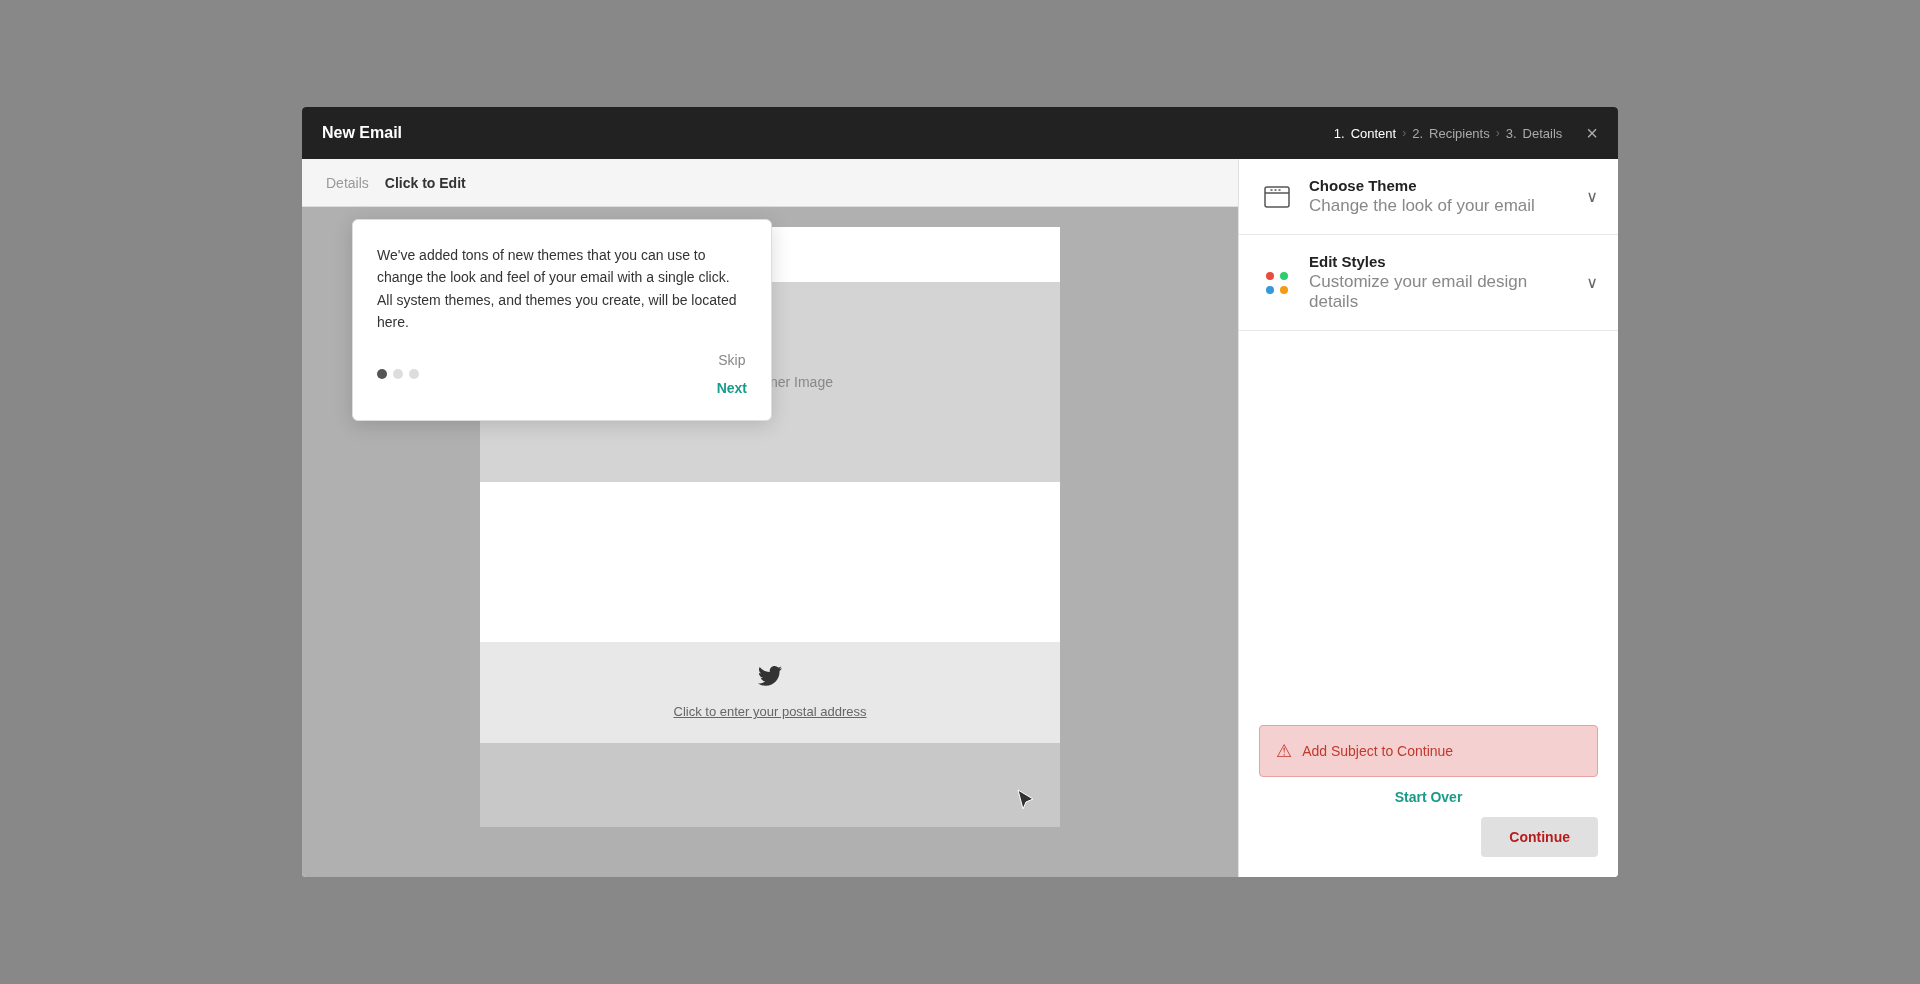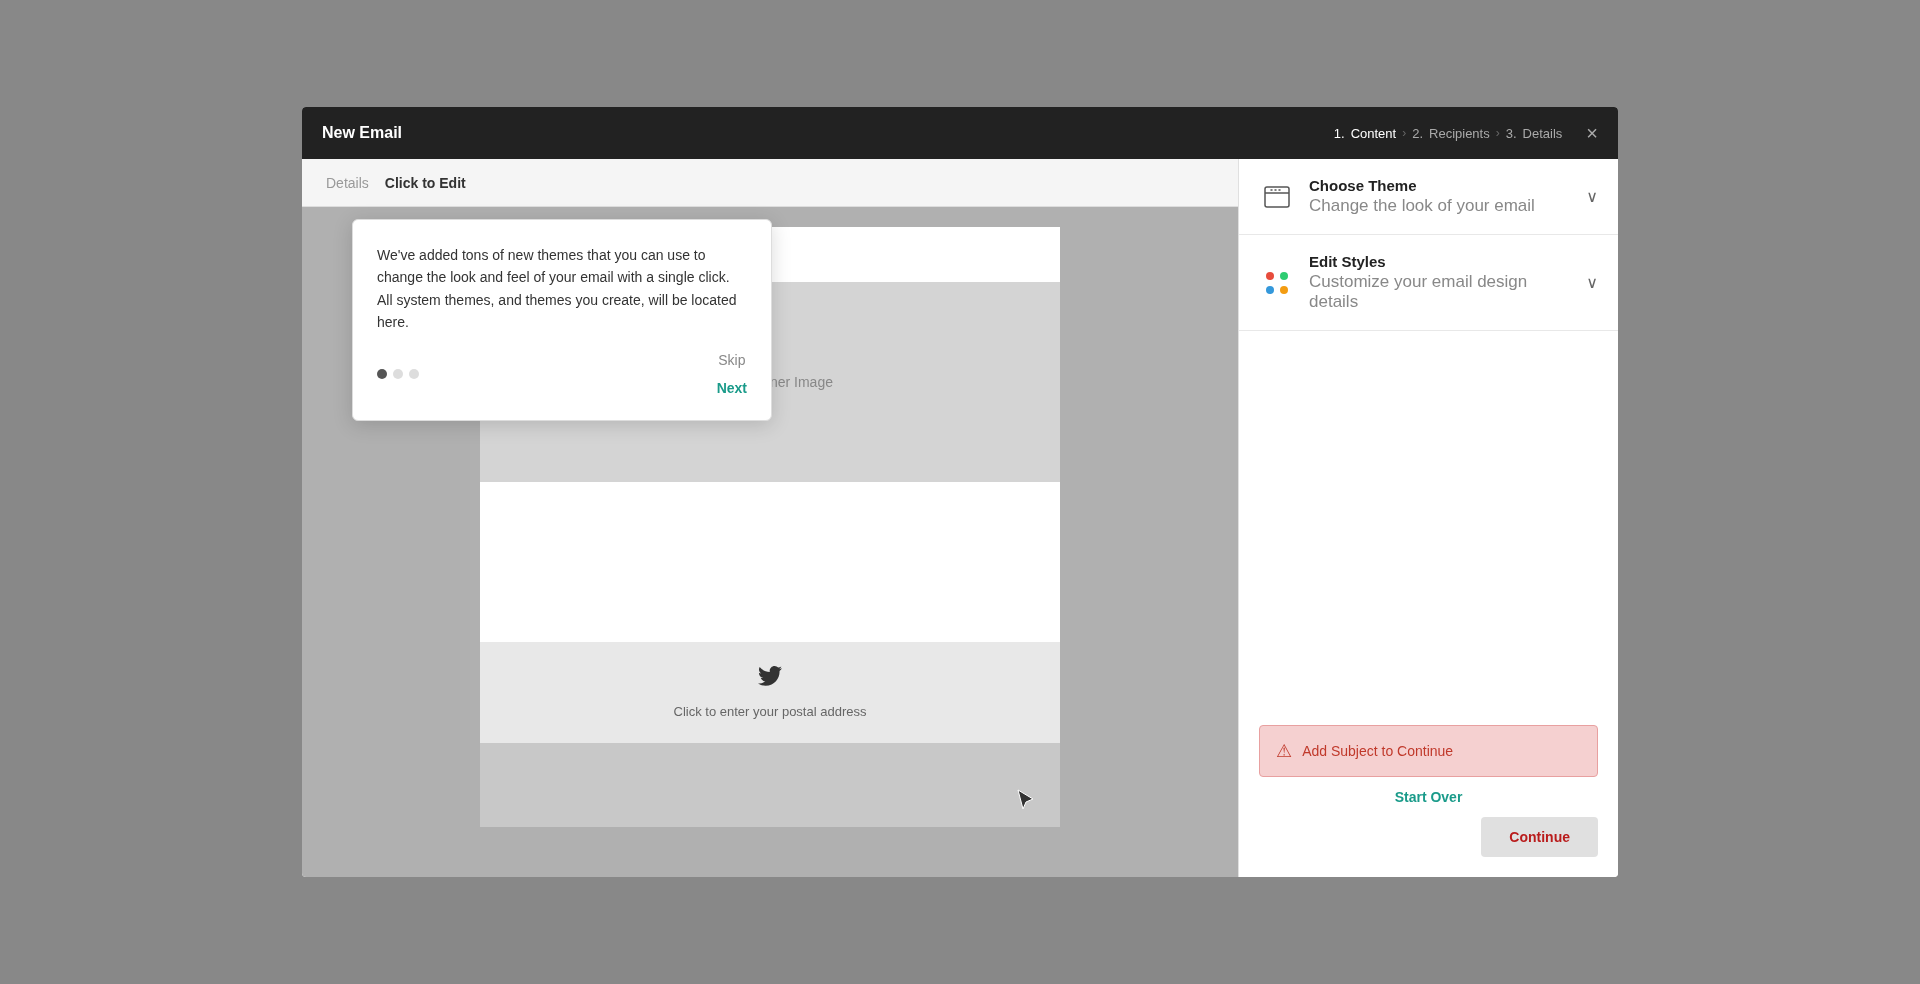--- a/index.html
+++ b/index.html
@@ -166,20 +166,21 @@
       align-items: center;
       gap: 12px;
     }
     .twitter-icon {
       font-size: 22px;
       color: #333;
     }
     .postal-text {
       color: #666;
       font-size: 13px;
+      text-decoration: underline;
     }
 
     
     .sidebar {
       width: 380px;
       background: #fff;
       border-left: 1px solid #e0e0e0;
       display: flex;
       flex-direction: column;
       flex-shrink: 0;

